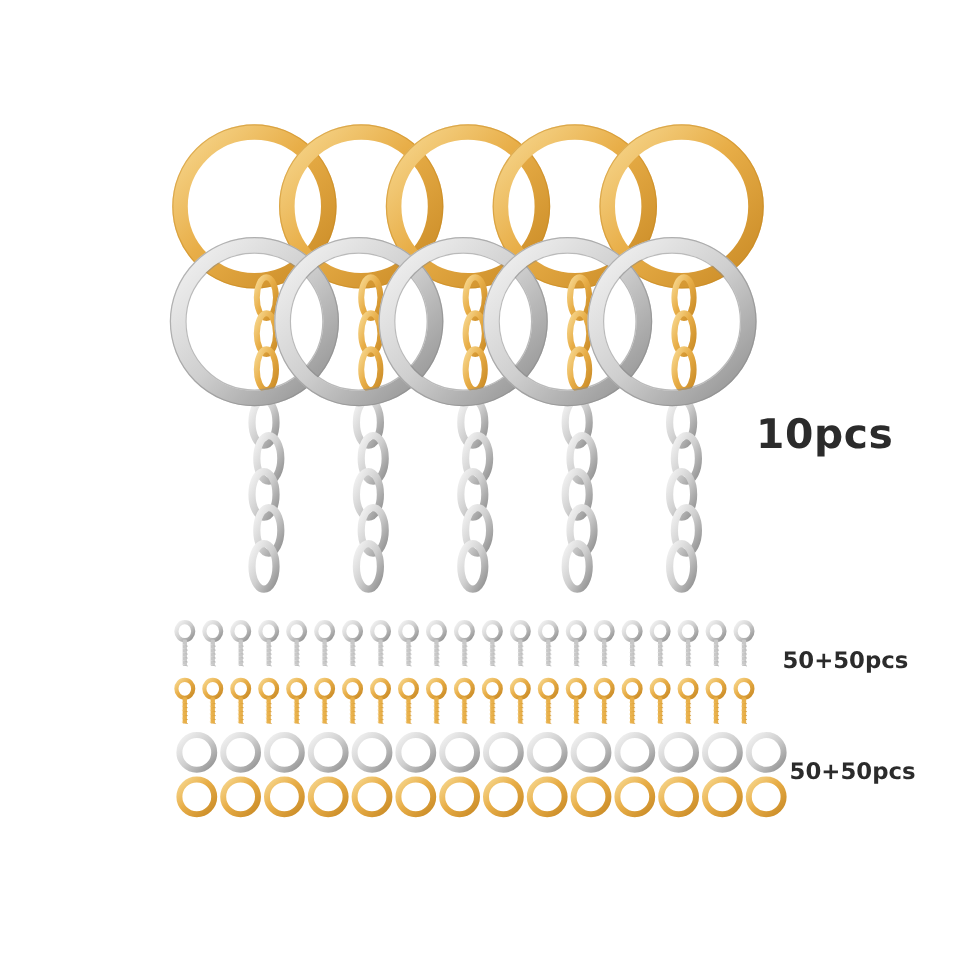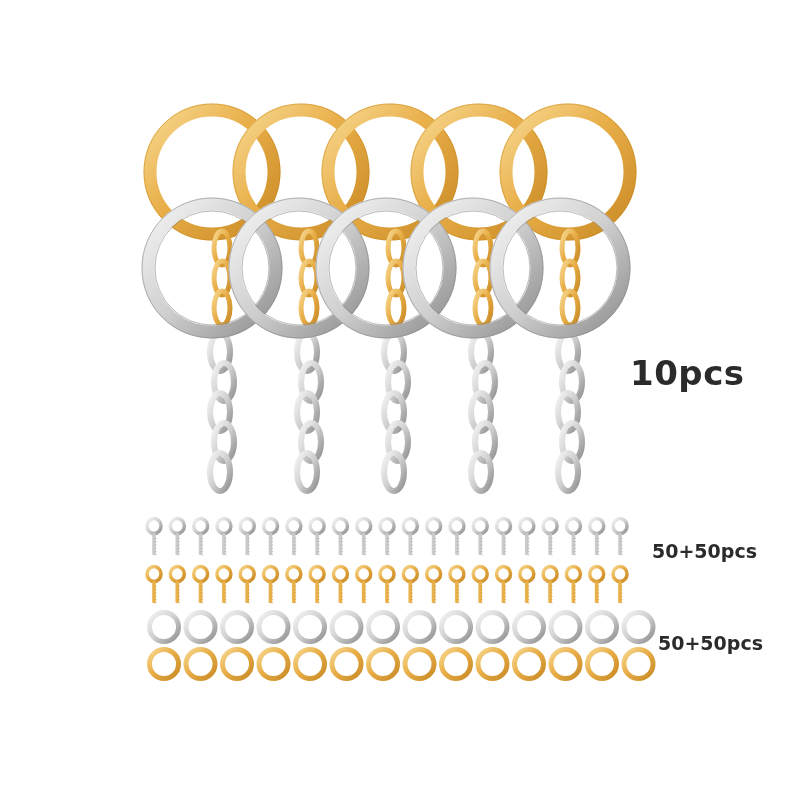--- a/index.html
+++ b/index.html
@@ -1,19 +1,19 @@
 <!DOCTYPE html>
 <html><head>
 <meta charset="utf-8">
 <style>
   html, body { margin:0; padding:0; background:#ffffff; }
   body { width:800px; height:800px; position:relative; overflow:hidden; font-family:"DejaVu Sans", sans-serif; }
   #stage { position:absolute; left:0; top:0; width:800px; height:800px; }
   .label { position:absolute; color:#2b2b2b; font-weight:bold; white-space:nowrap; font-family:"DejaVu Sans", sans-serif; }
-  .label-big { left:630px; top:353px; font-size:34px; letter-spacing:0.5px; }
+  .label-big { left:630px; top:342px; font-size:34px; letter-spacing:0.5px; }
   .label-sm1 { left:652px; top:540px; font-size:19px; }
   .label-sm2 { left:658px; top:632px; font-size:19px; }
 </style>
 </head>
 <body>
 
 <div id="stage">
   <svg id="art" width="800" height="800" viewBox="0 0 800 800">
     <defs>
       <linearGradient id="gGold" x1="0" y1="0" x2="1" y2="1">

